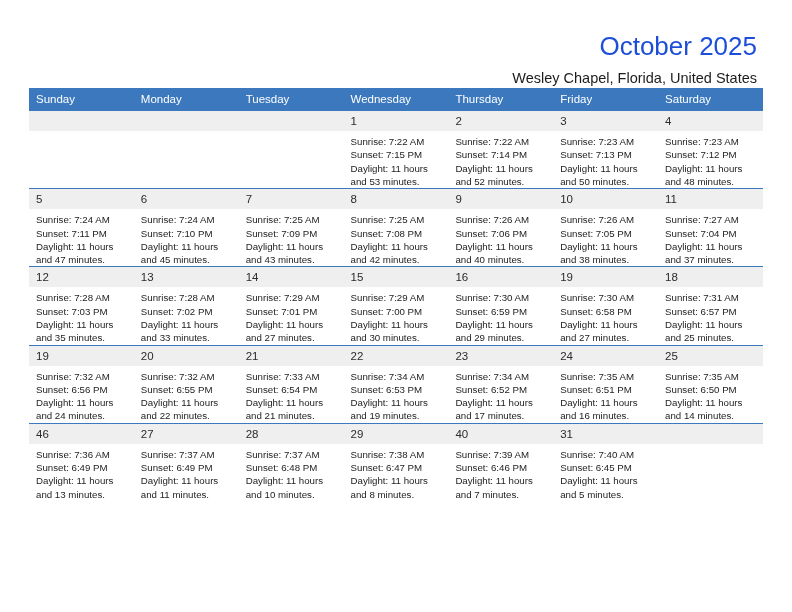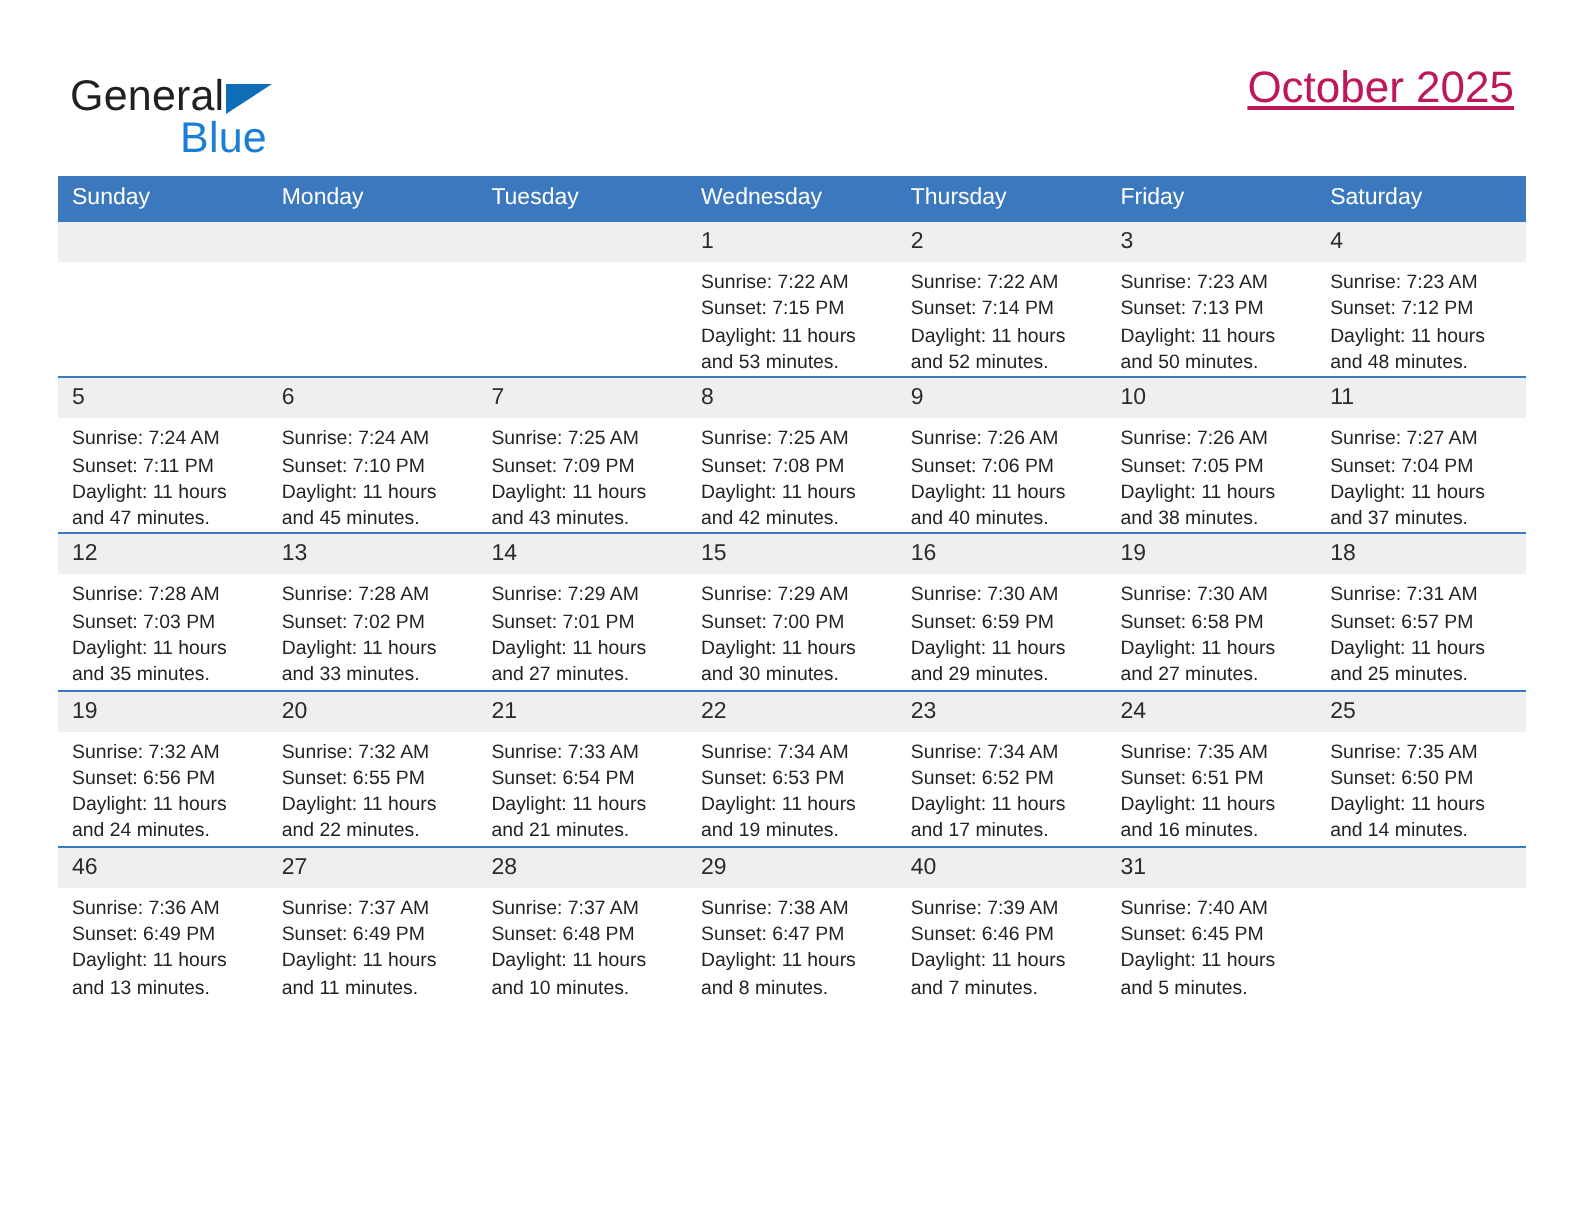--- a/index.html
+++ b/index.html
@@ -64,27 +64,26 @@
     line-height: 1;
     letter-spacing: 0.1px;
   }
   .title-block {
     position: absolute;
     right: 35px;
     top: 32px;
     text-align: right;
   }
   .cal-title {
-    font-size: 22px;
+    font-size: 26px;
     font-weight: normal;
-    color: #be185d;
+    color: #1d4ed8;
     line-height: 1.1;
     margin: 0;
     white-space: nowrap;
-    text-decoration: underline;
   }
   .cal-subtitle {
     font-size: 14.5px;
     color: #1c1c1c;
     margin-top: 9px;
     white-space: nowrap;
   }
 
   
   .calendar {
@@ -139,28 +138,24 @@
   td.blank .daynum {
     background: #efefef;
   }
 </style>
 </head>
 <body>
 
 <div class="page">
 
   <div class="header">
-    <div class="brand">
-      <span class="brand-general">General</span>
-      <span class="brand-triangle"></span>
-      <span class="brand-blue">Blue</span>
-    </div>
 
     <div class="title-block">
       <div class="cal-title">October 2025</div>
+      <div class="cal-subtitle">Wesley Chapel, Florida, United States</div>
     </div>
   </div>
 
   <table class="calendar">
     <thead>
       <tr>
           <th>Sunday</th>
           <th>Monday</th>
           <th>Tuesday</th>
           <th>Wednesday</th>

